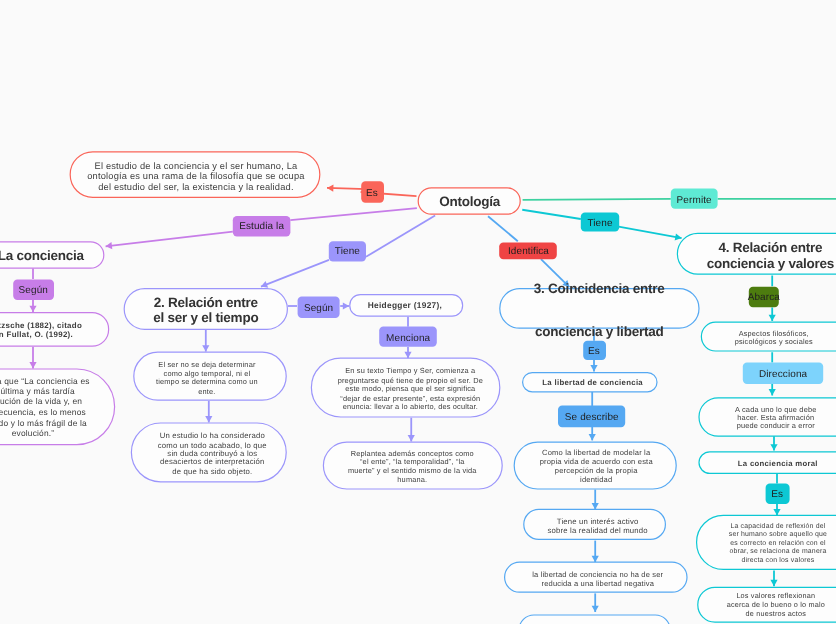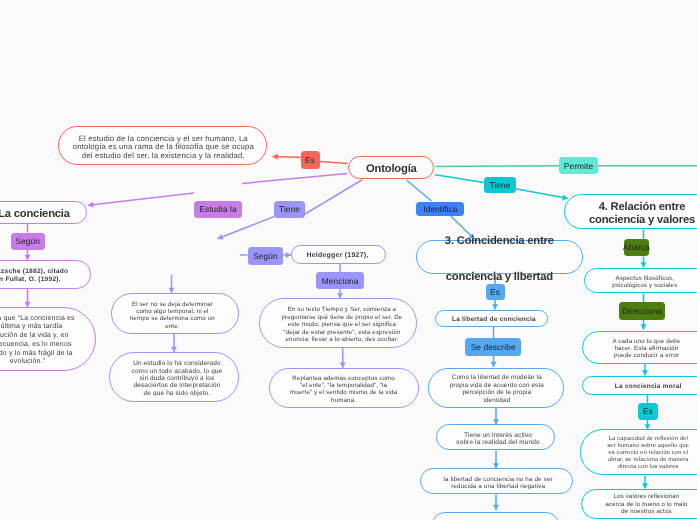--- a/index.html
+++ b/index.html
@@ -103,20 +103,24 @@
       <span class="ln">en Fullat, O. (1992).</span>
     </div>
   <div class="node body" style="left:-41px;top:307px;width:137px;height:64px;border-color:#c77de8;border-radius:32px;font-size:7px;line-height:8.75px;padding-top:3.8px;">
       <span class="ln">Afirma que “La conciencia es</span>
       <span class="ln">la última y más tardía</span>
       <span class="ln">evolución de la vida y, en</span>
       <span class="ln">consecuencia, es lo menos</span>
       <span class="ln">logrado y lo más frágil de la</span>
       <span class="ln">evolución.”</span>
     </div>
+  <div class="node title" style="left:102.8px;top:239.7px;width:137.4px;height:35.1px;border-color:#9b95fb;border-radius:17.55px;font-size:11.25px;line-height:12.4px;padding-top:4.4px;">
+      <span class="ln">2. Relación entre</span>
+      <span class="ln">el ser y el tiempo</span>
+    </div>
   <div class="node body" style="left:111px;top:293px;width:127.5px;height:41.2px;border-color:#9b95fb;border-radius:20.6px;font-size:6.15px;line-height:7.3px;padding-right:4.6px;padding-top:3.4px;">
       <span class="ln">El ser no se deja determinar</span>
       <span class="ln">como algo temporal, ni el</span>
       <span class="ln">tiempo se determina como un</span>
       <span class="ln">ente.</span>
     </div>
   <div class="node body" style="left:108.7px;top:351.9px;width:130.5px;height:49.7px;border-color:#9b95fb;border-radius:24.85px;font-size:6.45px;line-height:7.35px;padding-left:6px;padding-top:3.6px;">
       <span class="ln">Un estudio lo ha considerado</span>
       <span class="ln">como un todo acabado, lo que</span>
       <span class="ln">sin duda contribuyó a los</span>
@@ -185,52 +189,52 @@
       <span class="ln">directa con los valores</span>
     </div>
   <div class="node body" style="left:580.7px;top:489px;width:133px;height:29.6px;border-color:#0dc8d4;border-radius:14.8px;font-size:6.05px;line-height:7.4px;padding-right:1.4px;padding-top:3.4px;">
       <span class="ln">Los valores reflexionan</span>
       <span class="ln">acerca de lo bueno o lo malo</span>
       <span class="ln">de nuestros actos</span>
     </div>
   <div class="lbl" style="left:300.5px;top:151px;width:19px;height:17.5px;background:#fa6559;">
       <span class="t">Es</span>
     </div>
-  <div class="lbl" style="left:194px;top:179.5px;width:48px;height:17.5px;background:#c77de8;margin-top:21px;">
+  <div class="lbl" style="left:194px;top:179.5px;width:48px;height:17.5px;background:#c77de8;">
       <span class="t">Estudia la</span>
     </div>
   <div class="lbl" style="left:10.5px;top:232.6px;width:34.5px;height:17.6px;background:#c77de8;">
       <span class="t">Según</span>
     </div>
   <div class="lbl" style="left:274px;top:200.5px;width:31px;height:17.5px;background:#9b95fb;">
       <span class="t">Tiene</span>
     </div>
   <div class="lbl" style="left:248.2px;top:247px;width:34.6px;height:17.8px;background:#9b95fb;">
       <span class="t">Según</span>
     </div>
   <div class="lbl" style="left:316px;top:272.3px;width:48.3px;height:17px;background:#9b95fb;">
       <span class="t">Menciona</span>
     </div>
-  <div class="lbl" style="left:416.4px;top:201.5px;width:48px;height:14.5px;background:#3b82f6;">
+  <div class="lbl" style="left:416.4px;top:201.5px;width:48px;height:14.5px;background:#ef4444;">
       <span class="t">Identifica</span>
     </div>
   <div class="lbl" style="left:485.5px;top:284px;width:19px;height:16px;background:#55a8f2;">
       <span class="t">Es</span>
     </div>
   <div class="lbl" style="left:465px;top:338.3px;width:56.3px;height:17.3px;background:#55a8f2;">
       <span class="t">Se describe</span>
     </div>
   <div class="lbl" style="left:484px;top:176.5px;width:32px;height:16.5px;background:#0dc8d4;">
       <span class="t">Tiene</span>
     </div>
   <div class="lbl" style="left:559px;top:157.3px;width:39px;height:16.9px;background:#5eead4;">
       <span class="t">Permite</span>
     </div>
   <div class="lbl" style="left:624px;top:238.6px;width:25px;height:17.7px;background:#4d7c0f;">
       <span class="t">Abarca</span>
     </div>
-  <div class="lbl" style="left:619.1px;top:302.1px;width:46px;height:17.6px;background:#4d7c0f;">
+  <div class="lbl" style="left:619.1px;top:302.1px;width:67px;height:17.6px;background:#7dd3fc;">
       <span class="t">Direcciona</span>
     </div>
   <div class="lbl" style="left:638px;top:403px;width:19.5px;height:16.6px;background:#0dc8d4;">
       <span class="t">Es</span>
     </div>
 </div>
 
 </body></html>

